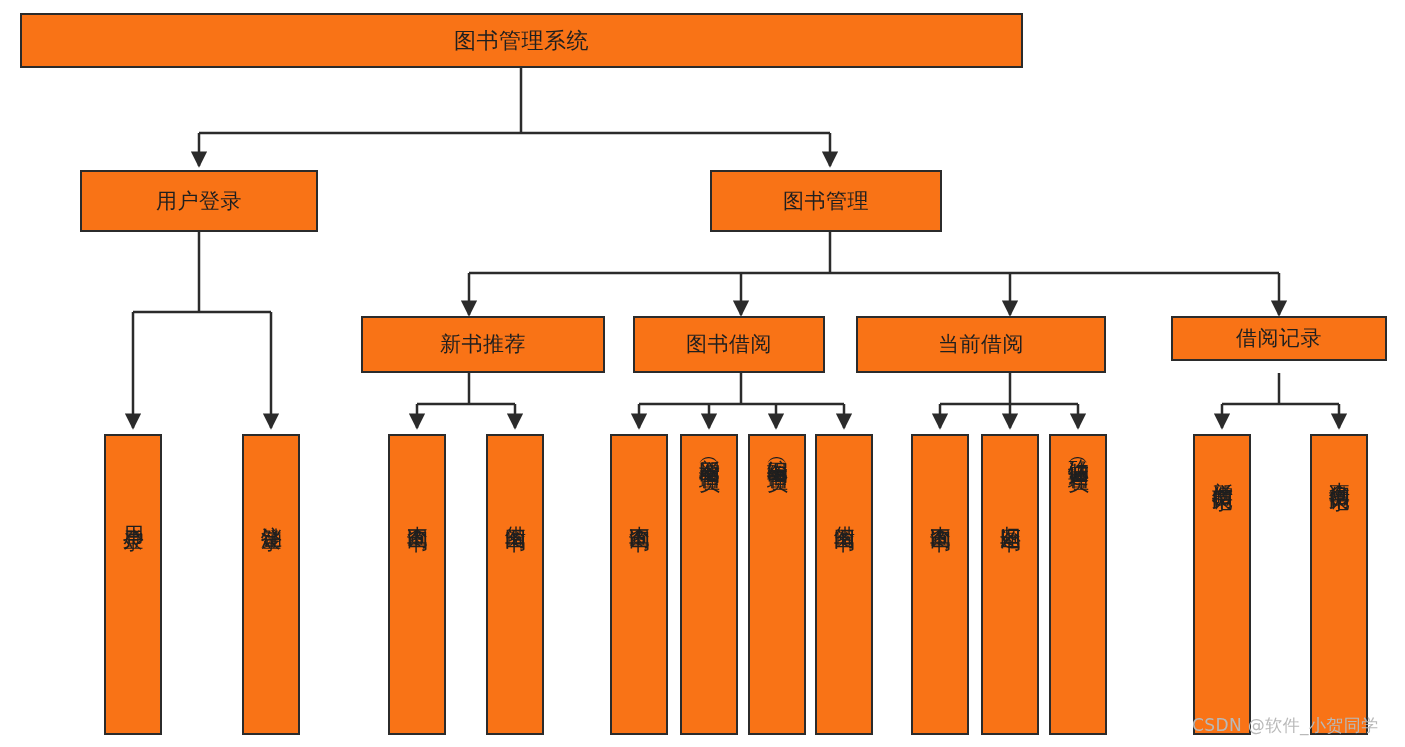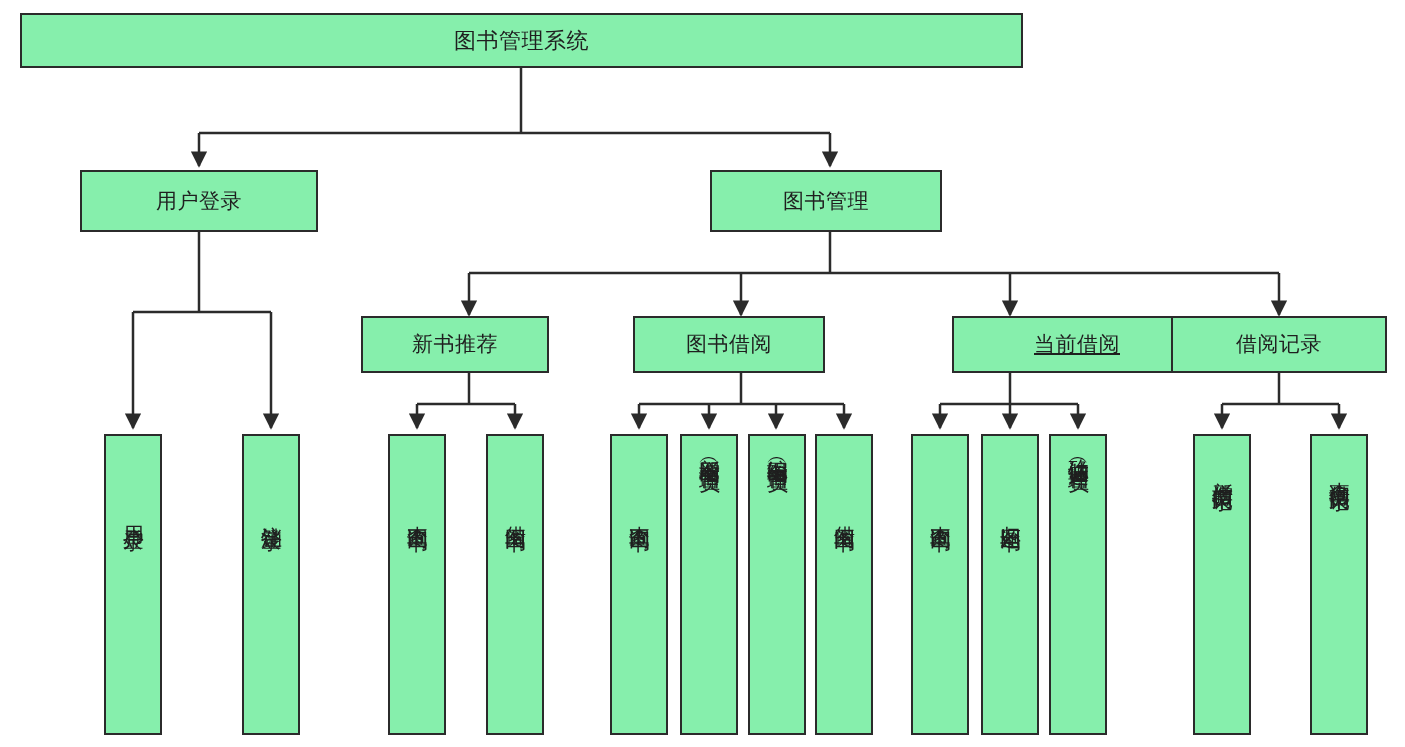--- a/index.html
+++ b/index.html
@@ -24,21 +24,21 @@
     left: 0;
     top: 0;
     width: 1405px;
     height: 747px;
     pointer-events: none;
   }
   .node {
     position: absolute;
     box-sizing: border-box;
     border: 2.5px solid #2b2b2b;
-    background: #86efac;
+    background: #f97316;
     display: flex;
     align-items: center;
     justify-content: center;
     color: #1f1f1f;
   }
   .node .label {
     display: block;
     text-align: center;
     line-height: 1.18;
     letter-spacing: 0.5px;
@@ -141,30 +141,30 @@
     <span class="label">图书管理系统</span>
   </div>
 
   <div class="node h" style="left:80px; top:170px; width:238px; height:62px;">
     <span class="label">用户登录</span>
   </div>
   <div class="node h" style="left:710px; top:170px; width:232px; height:62px;">
     <span class="label">图书管理</span>
   </div>
 
-  <div class="node h" style="left:361px; top:316px; width:188px; height:57px;">
+  <div class="node h" style="left:361px; top:316px; width:244px; height:57px;">
     <span class="label">新书推荐</span>
   </div>
   <div class="node h" style="left:633px; top:316px; width:192px; height:57px;">
     <span class="label">图书借阅</span>
   </div>
-  <div class="node h" style="left:952px; top:316px; width:250px; height:57px;text-decoration:underline;">
+  <div class="node h" style="left:856px; top:316px; width:250px; height:57px;">
     <span class="label">当前借阅</span>
   </div>
-  <div class="node h" style="left:1171px; top:316px; width:216px; height:57px;">
+  <div class="node h" style="left:1171px; top:316px; width:216px; height:45px;">
     <span class="label">借阅记录</span>
   </div>
 
   <div class="node v" style="left:104px; top:434px; width:58px; height:301px; padding-top:73px;">
     <span class="label">用户登录</span>
   </div>
   <div class="node v" style="left:242px; top:434px; width:58px; height:301px; padding-top:73px;">
     <span class="label">注销登录</span>
   </div>
 
@@ -198,14 +198,15 @@
     <span class="label">确认归还（管理员）</span>
   </div>
 
   <div class="node v" style="left:1193px; top:434px; width:58px; height:301px; padding-top:29px;">
     <span class="label">新增借阅记录</span>
   </div>
   <div class="node v" style="left:1310px; top:434px; width:58px; height:301px; padding-top:29px;">
     <span class="label">查询借阅记录</span>
   </div>
 
+  <div class="watermark" style="left:1192px; top:714px;">CSDN @软件_小贺同学</div>
 
 </div>
 
 </body></html>

